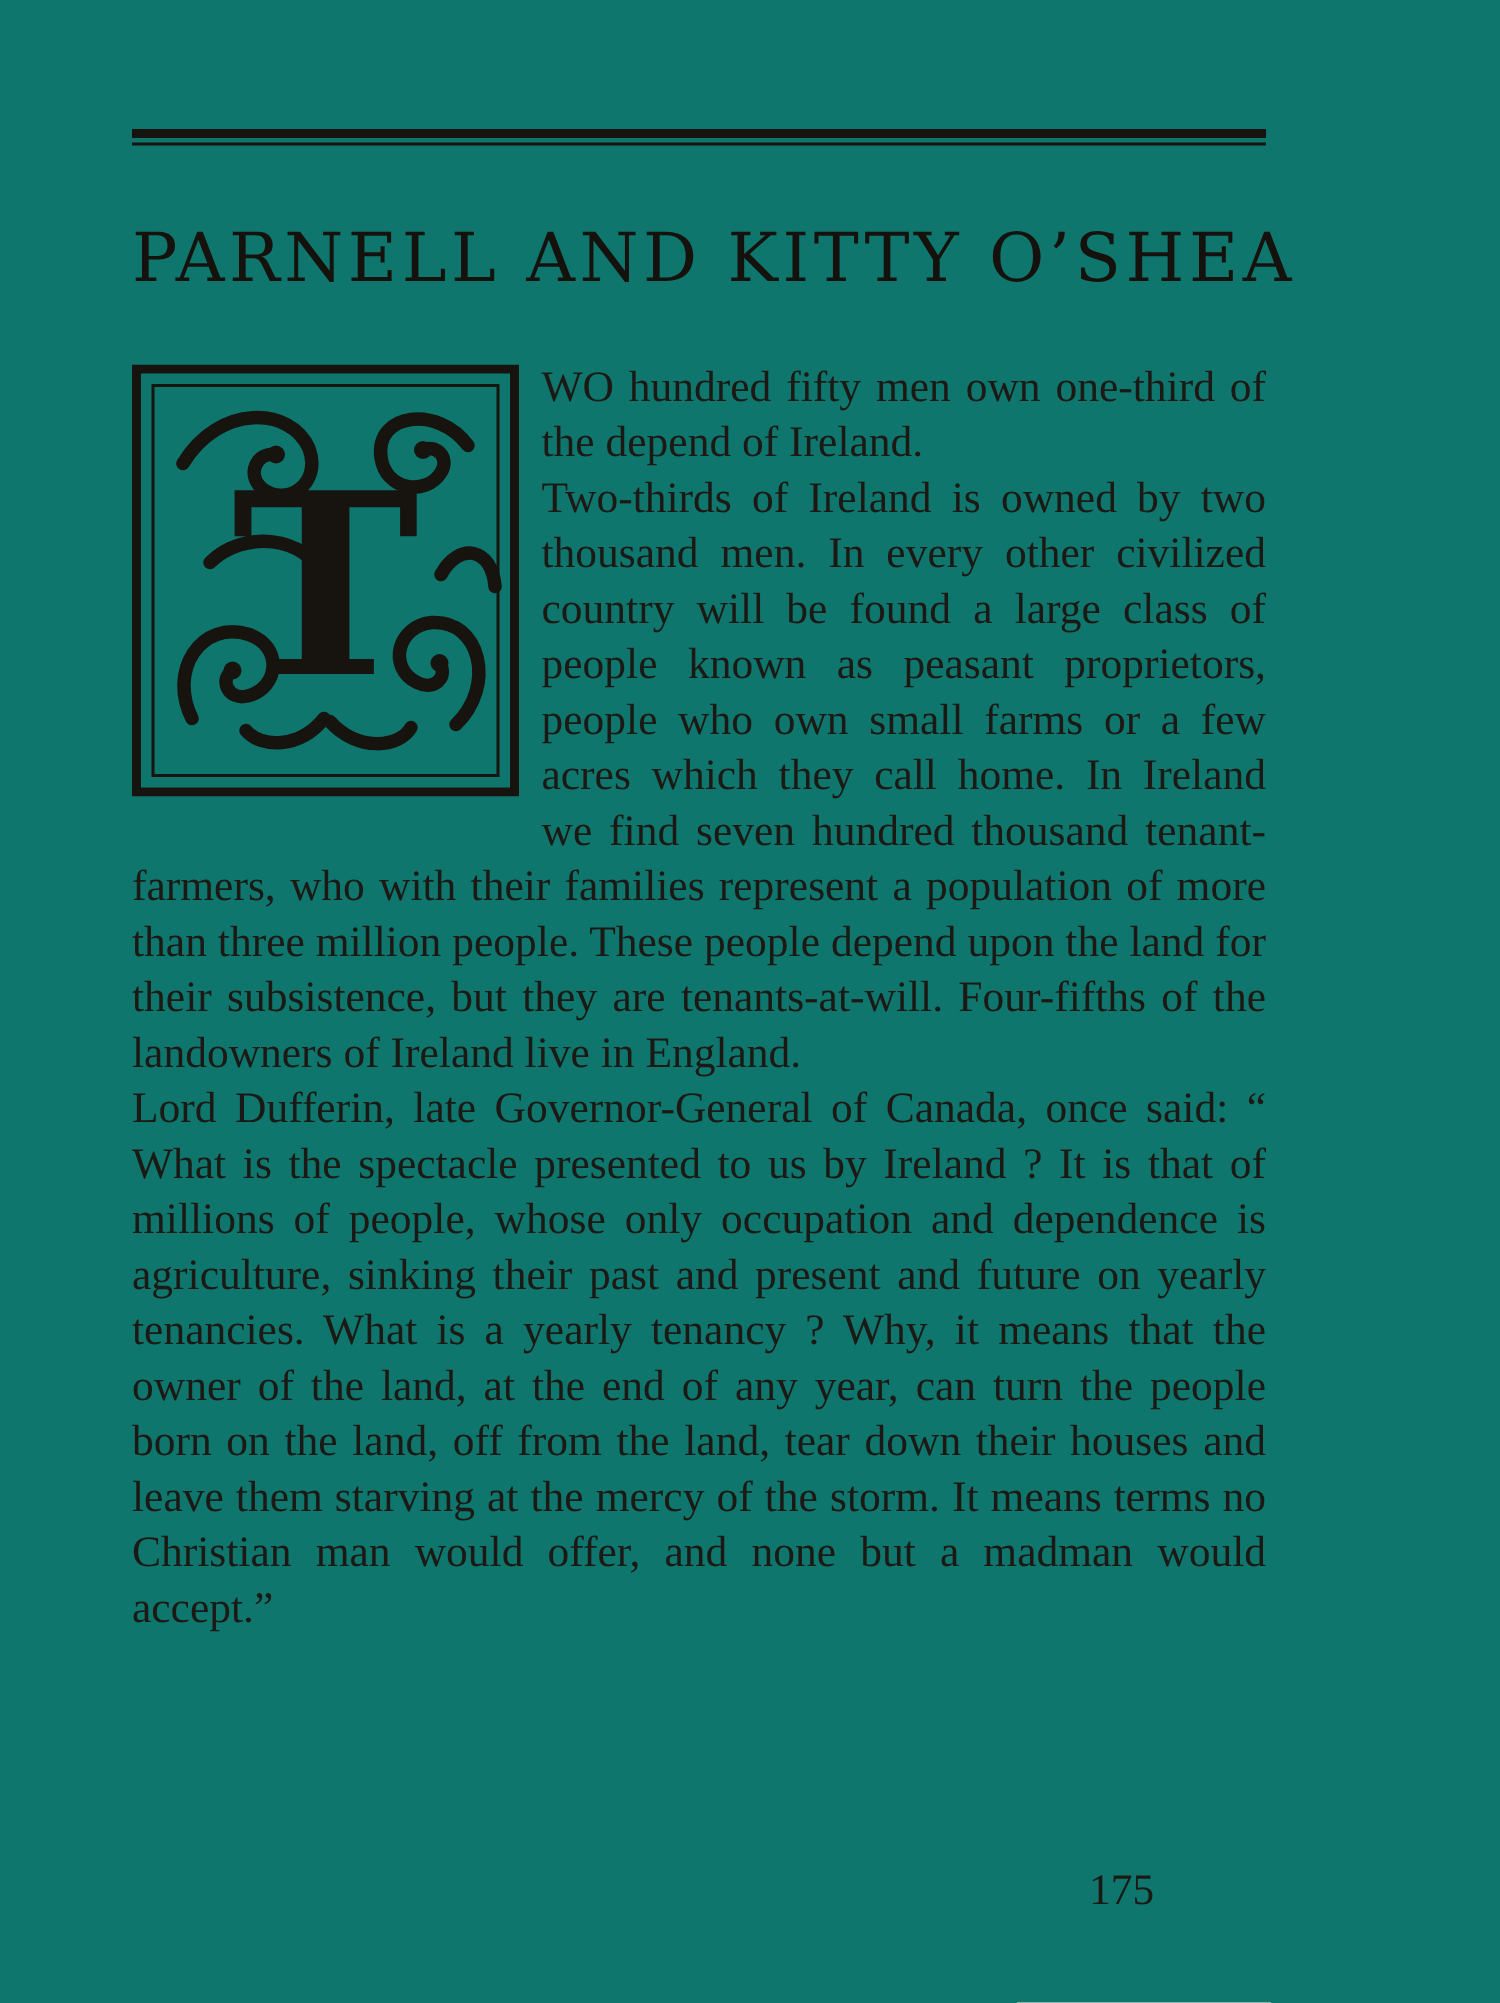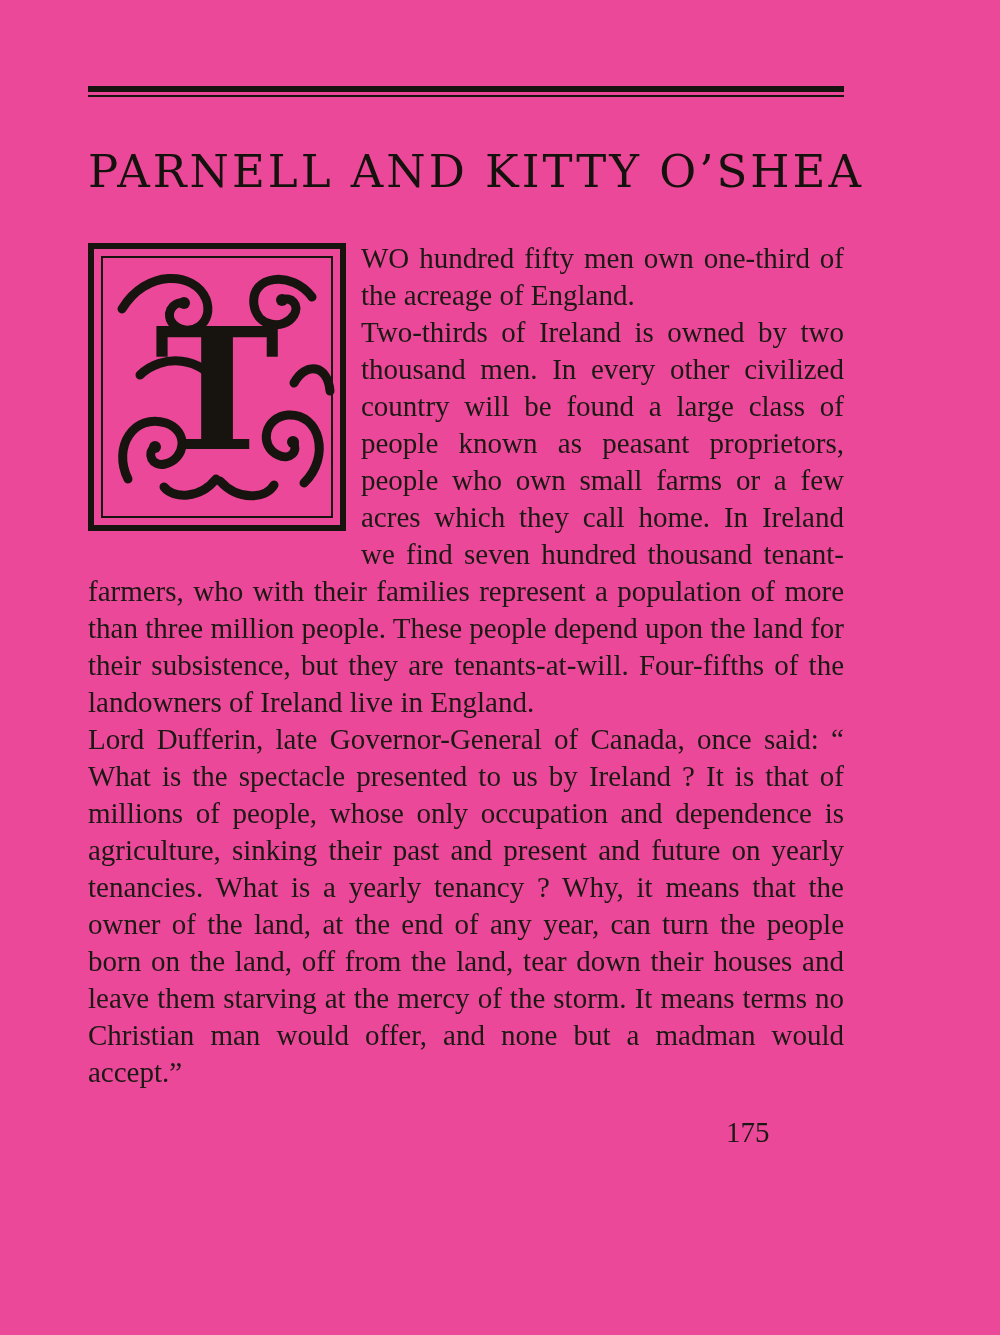--- a/index.html
+++ b/index.html
@@ -7,21 +7,21 @@
   html, body {
     background: #e9e7e0;
     font-family: "Liberation Serif", serif;
   }
 
   .page {
     position: relative;
     width: 1000px;
     height: 1335px;
     margin: 0 auto;
-    background: #ec4899;
+    background: #0f766e;
     color: #1c1914;
     overflow: hidden;
   }
 
   .content {
     position: absolute;
     left: 88px;
     top: 0;
     width: 756px;
   }
@@ -64,21 +64,21 @@
   .drop-cap {
     float: left;
     width: 258px;
     height: 288px;
     margin: 3px 15px 8px 0;
   }
 
   .page-number {
     position: absolute;
     left: 726px;
-    top: 1116px;
+    top: 1244px;
     font-size: 29px;
     color: #1c1914;
   }
 </style>
 </head>
 <body>
 
 <div class="page">
   <div class="content">
 
@@ -108,21 +108,21 @@
           <g fill="#17140f">
             <circle cx="96" cy="60" r="6"></circle>
             <circle cx="194" cy="57" r="6"></circle>
             <circle cx="67" cy="204" r="6"></circle>
             <circle cx="205" cy="199" r="6"></circle>
           </g>
           <text x="129" y="206" font-family="DejaVu Serif, serif" font-weight="bold" font-size="168" text-anchor="middle" fill="#17140f">T</text>
         </svg>
       </span>
 
-      <p>WO hundred fifty men own one-third of the acreage of England.</p>
+      <p>WO hundred fifty men own one-third of the depend of Ireland.</p>
 
       <p>Two-thirds of Ireland is owned by two thousand men. In every other civilized country will be found a large class of people known as peasant proprietors, people who own small farms or a few acres which they call home. In Ireland we find seven hundred thousand tenant-farmers, who with their families represent a population of more than three million people. These people depend upon the land for their subsistence, but they are tenants-at-will. Four-fifths of the landowners of Ireland live in England.</p>
 
       <p>Lord Dufferin, late Governor-General of Canada, once said: “ What is the spectacle presented to us by Ireland ? It is that of millions of people, whose only occupation and dependence is agriculture, sinking their past and present and future on yearly tenancies. What is a yearly tenancy ? Why, it means that the owner of the land, at the end of any year, can turn the people born on the land, off from the land, tear down their houses and leave them starving at the mercy of the storm. It means terms no Christian man would offer, and none but a madman would accept.”</p>
 
 
     </div>
   </div>
 
   <div class="page-number">175</div>

